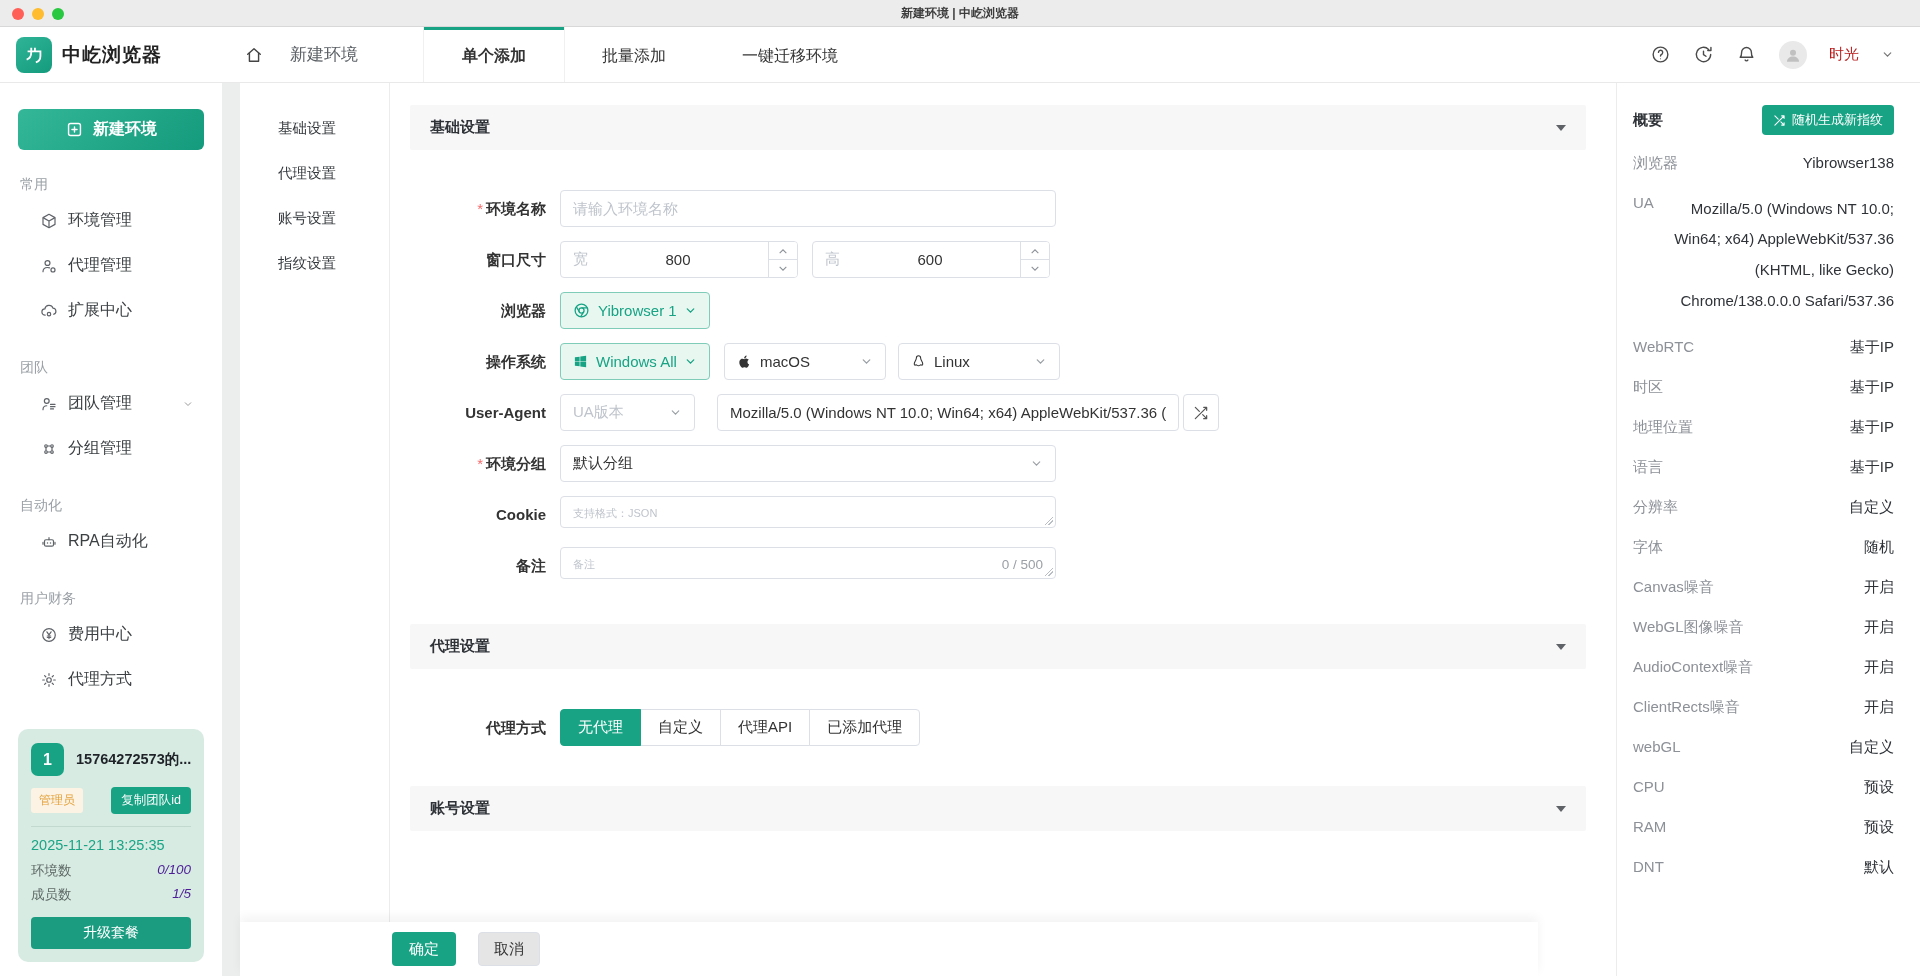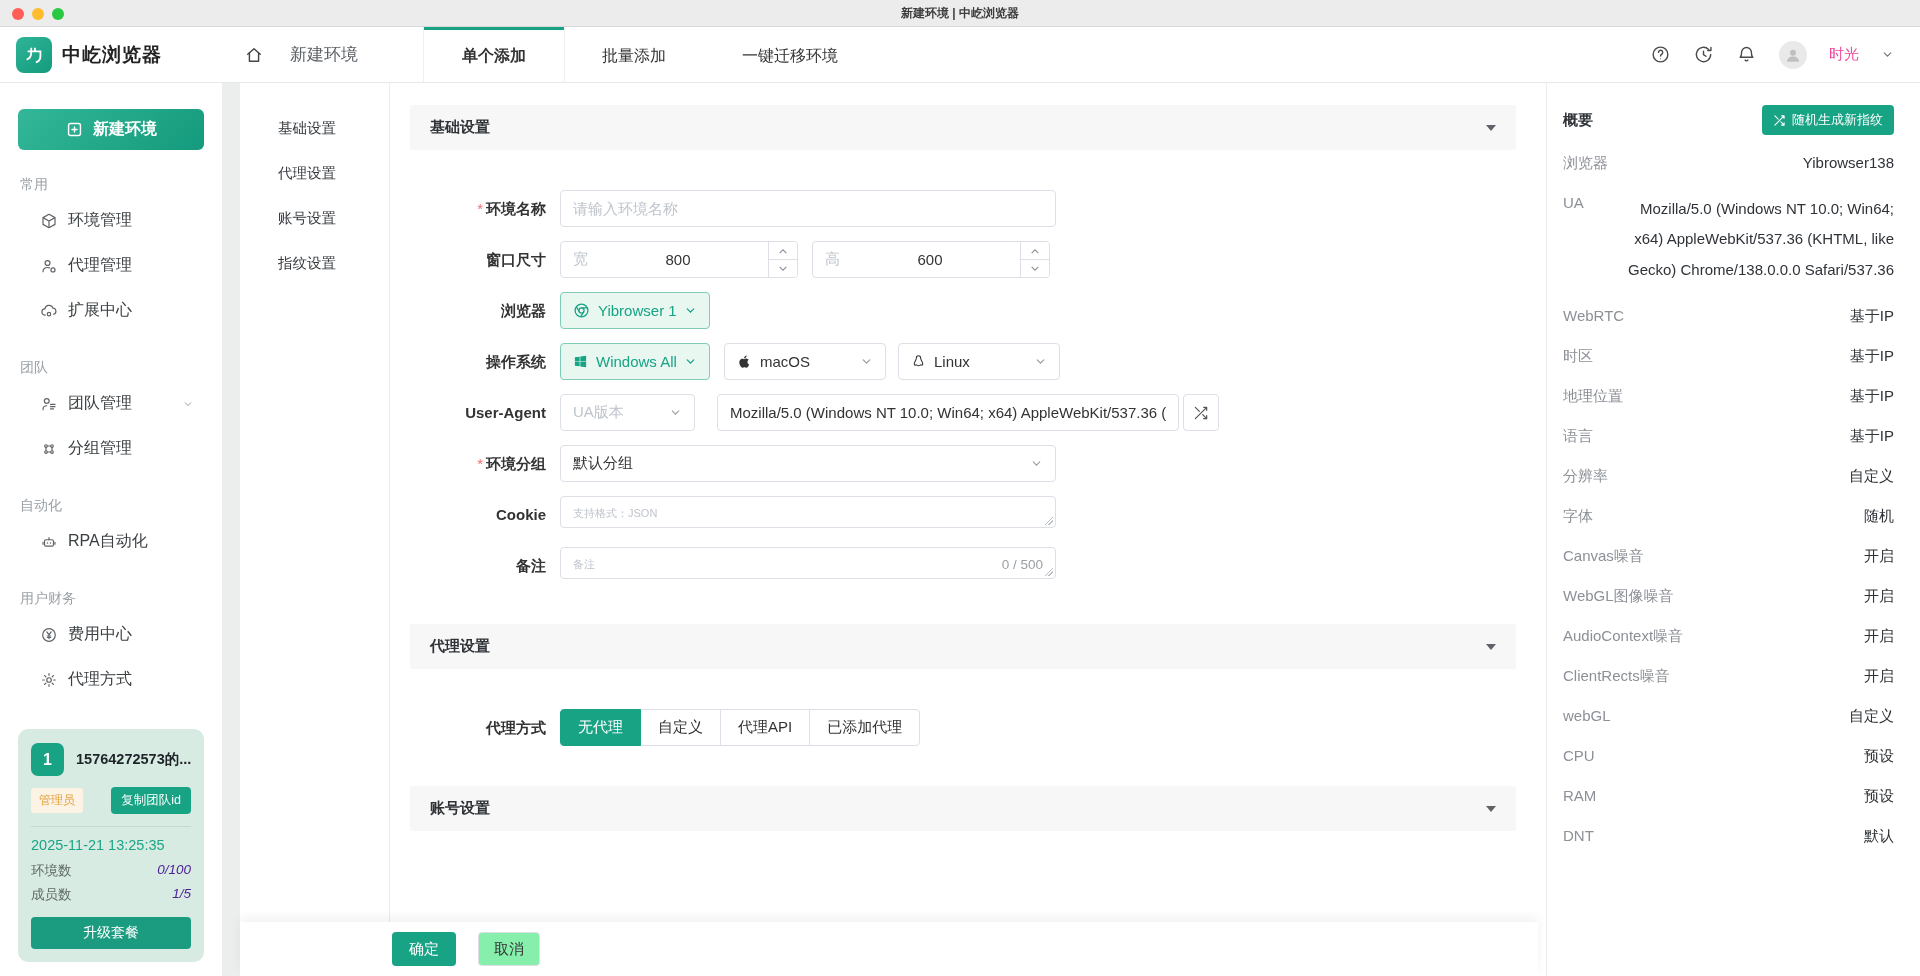--- a/index.html
+++ b/index.html
@@ -23,21 +23,21 @@
   .brand-name { font-size:19px; font-weight:700; color:#222; letter-spacing:1px; }
   .hnav { display:flex; align-items:center; gap:26px; padding-left:18px; }
   .hnav .icon-btn { color:#444; display:flex; align-items:center; }
   .hnav-label { font-size:17px; color:#5c6166; }
   .tabs { display:flex; align-items:stretch; margin-left:66px; }
   .tab { display:flex; align-items:center; padding:0 38px; font-size:16px; color:#333; border-top:3px solid transparent; cursor:pointer; }
   .tab.active { background:#fff; border-top:3px solid #17a384; font-weight:700; box-shadow:1px 0 0 #f0f0f0,-1px 0 0 #f0f0f0; }
   .hright { margin-left:auto; display:flex; align-items:center; gap:22px; padding-right:26px; }
   .hicon { color:#4a4a4a; display:flex; align-items:center; cursor:pointer; }
   .avatar { width:28px; height:28px; border-radius:50%; background:#e9e9e9; display:flex; align-items:center; justify-content:center; color:#c0c0c0; }
-  .uname { font-size:15px; color:#ec4899;text-align:center; }
+  .uname { font-size:15px; color:#b91c1c;text-align:center; }
   .chev { color:#777; display:flex; align-items:center; }
 
   
   .layout { flex:1; display:flex; min-height:0; }
   .sidebar { width:222px; background:#fff; flex:0 0 auto; display:flex; flex-direction:column; padding:0 18px; }
   .gap { width:18px; background:#eceeee; flex:0 0 auto; }
   .content { flex:1; background:#fff; display:flex; position:relative; min-width:0; }
 
   
   .new-env-btn { margin-top:26px; height:41px; border-radius:6px; border:none; cursor:pointer;
@@ -109,24 +109,24 @@
 
   .pgroup { display:flex; }
   .pbtn { height:37px; padding:0 17px; background:#fff; border:1px solid #dcdfe6; font-size:15px; color:#333; cursor:pointer; margin-left:-1px; font-family:inherit; position:relative; }
   .pbtn:first-child { border-radius:4px 0 0 4px; margin-left:0; }
   .pbtn:last-child { border-radius:0 4px 4px 0; }
   .pbtn.active { background:#17a384; border-color:#17a384; color:#fff; z-index:1; font-weight:400; }
 
   .card-footer { position:absolute; left:0; right:382px; bottom:0; height:54px; background:#fff;
                  box-shadow:0 -5px 10px rgba(0,0,0,0.05); display:flex; align-items:center; padding-left:152px; gap:22px; z-index:5; }
   .btn-primary { background:#17a384; color:#fff; border:none; border-radius:4px; height:34px; padding:0 17px; font-size:15px; cursor:pointer; font-family:inherit; }
-  .btn-plain { background:#86efac; color:#333; border:1px solid #dcdfe6; border-radius:4px; height:34px; padding:0 15px; font-size:15px; cursor:pointer; font-family:inherit; }
+  .btn-plain { background:#e5e5e5; color:#333; border:1px solid #dcdfe6; border-radius:4px; height:34px; padding:0 15px; font-size:15px; cursor:pointer; font-family:inherit; }
 
   
-  .summary { width:374px; flex:0 0 auto; border-left:1px solid #ececec; padding:22px 26px 0 16px; }
+  .summary { width:304px; flex:0 0 auto; border-left:1px solid #ececec; padding:22px 26px 0 16px; }
   .sumhead { display:flex; align-items:center; justify-content:space-between; margin-bottom:8px; }
   .sumtitle { font-size:15px; font-weight:700; color:#2f3338; }
   .regen-btn { background:#17a384; color:#fff; border:none; border-radius:4px; font-size:13px; padding:6px 11px;
                display:flex; align-items:center; gap:6px; cursor:pointer; font-family:inherit; }
   .sumrow { display:flex; justify-content:space-between; align-items:baseline; padding:10.5px 0; font-size:15px; }
   .sumrow .sl { color:#8c9097; white-space:nowrap; }
   .sumrow .sv { color:#2f3338; text-align:right; }
   .sumrow.ua { align-items:flex-start; }
   .sumrow.ua .sv { width:278px; line-height:2.05; word-break:break-word; }
   svg { display:block; }

